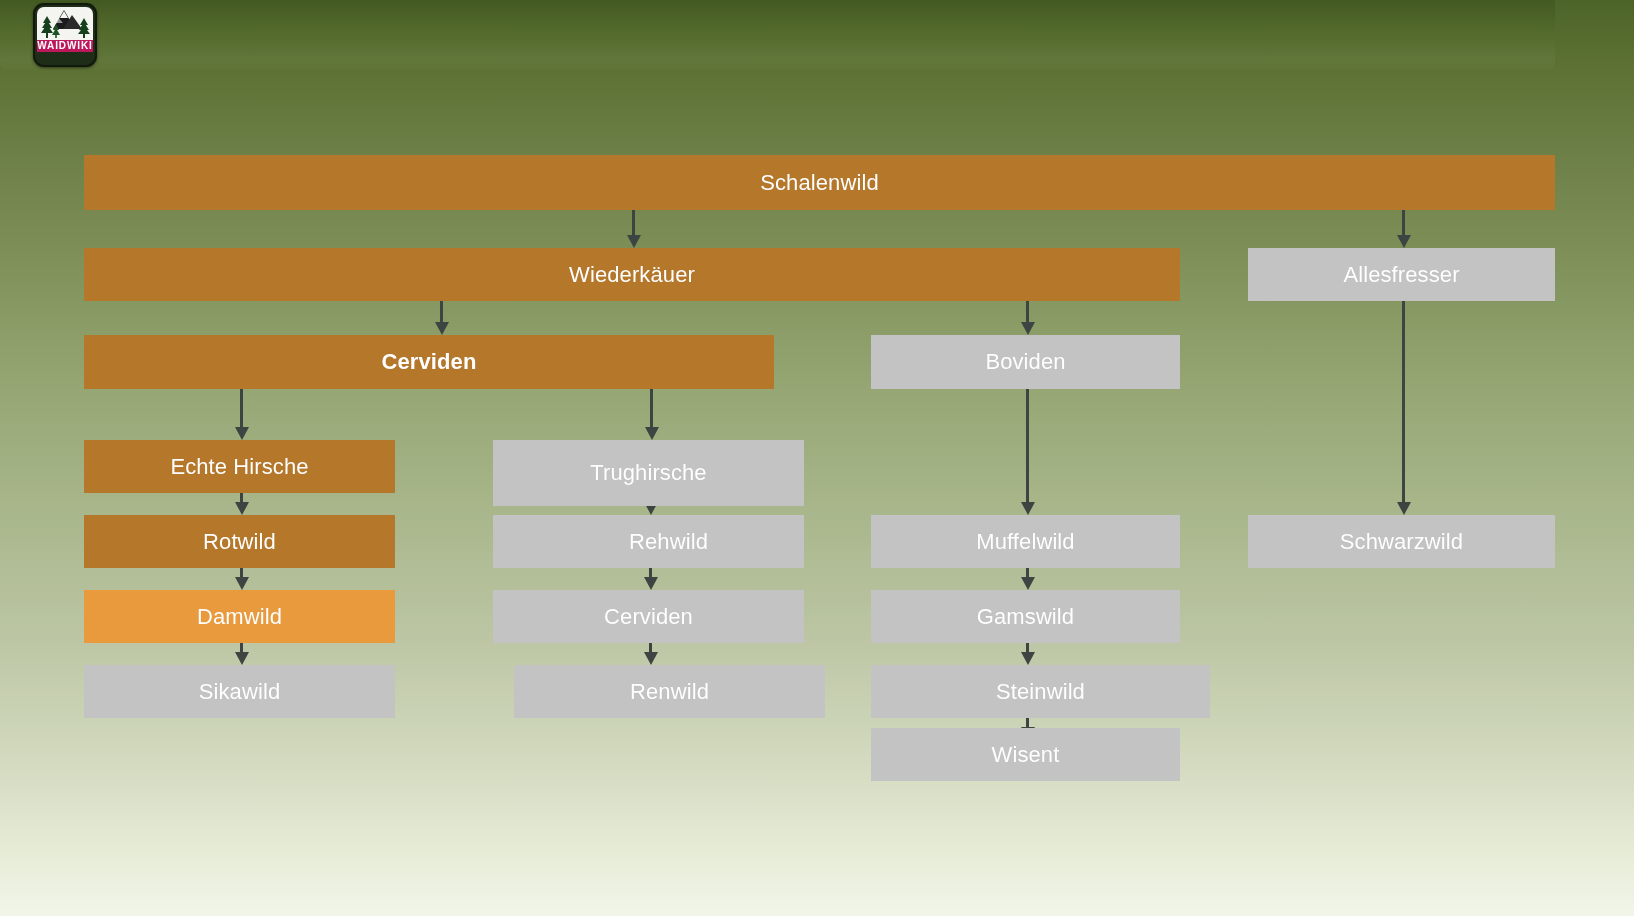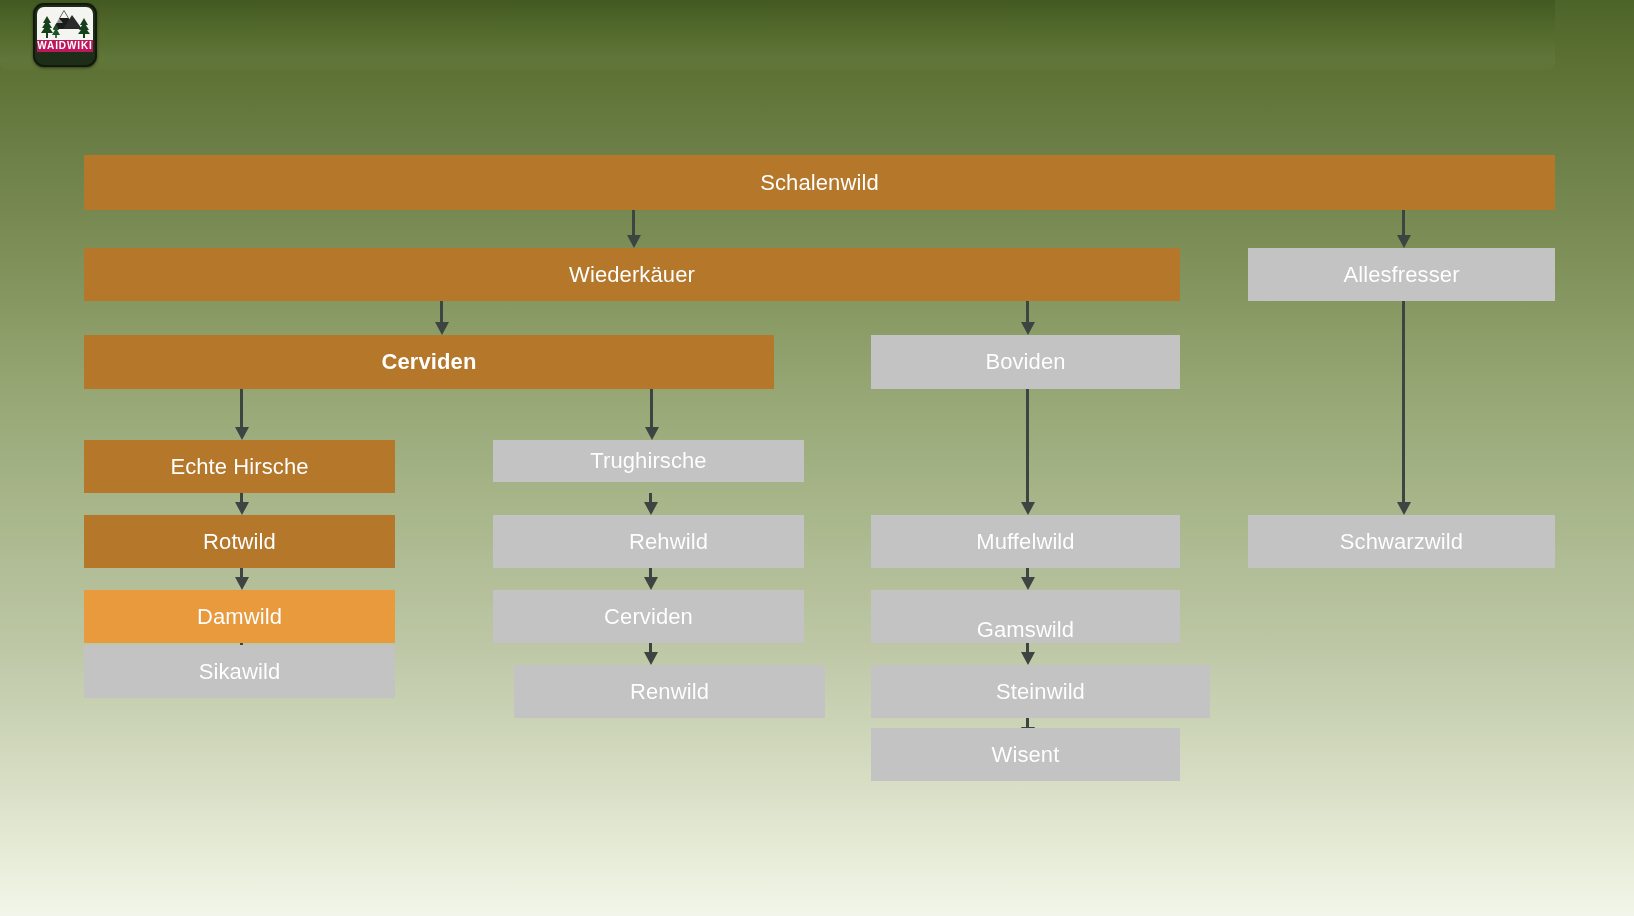--- a/index.html
+++ b/index.html
@@ -228,45 +228,45 @@
     </div>
     <div class="node orange" style="left: 84px; top: 335px; width: 690px; height: 54px; font-weight: bold;">
       <span>Cerviden</span>
     </div>
     <div class="node grey" style="left: 871px; top: 335px; width: 309px; height: 54px;">
       <span>Boviden</span>
     </div>
     <div class="node orange" style="left: 84px; top: 440px; width: 311px; height: 53px;">
       <span>Echte Hirsche</span>
     </div>
-    <div class="node grey" style="left: 493px; top: 440px; width: 311px; height: 42px; align-items: center;">
+    <div class="node grey" style="left: 493px; top: 440px; width: 311px; height: 66px; align-items: center;">
       <span>Trughirsche</span>
     </div>
     <div class="node orange" style="left: 84px; top: 515px; width: 311px; height: 53px;">
       <span>Rotwild</span>
     </div>
     <div class="node grey" style="left: 493px; top: 515px; width: 311px; height: 53px; padding-left: 40px;">
       <span>Rehwild</span>
     </div>
     <div class="node grey" style="left: 871px; top: 515px; width: 309px; height: 53px;">
       <span>Muffelwild</span>
     </div>
     <div class="node grey" style="left: 1248px; top: 515px; width: 307px; height: 53px;">
       <span>Schwarzwild</span>
     </div>
     <div class="node orange-hi" style="left: 84px; top: 590px; width: 311px; height: 53px;">
       <span>Damwild</span>
     </div>
     <div class="node grey" style="left: 493px; top: 590px; width: 311px; height: 53px;">
       <span>Cerviden</span>
     </div>
-    <div class="node grey" style="left: 871px; top: 590px; width: 309px; height: 53px; align-items: flex-end;">
+    <div class="node grey" style="left: 871px; top: 590px; width: 309px; height: 53px;">
       <span>Gamswild</span>
     </div>
-    <div class="node grey" style="left: 84px; top: 645px; width: 311px; height: 53px; text-align: right;">
+    <div class="node grey" style="left: 84px; top: 665px; width: 311px; height: 53px; text-align: right;">
       <span>Sikawild</span>
     </div>
     <div class="node grey" style="left: 493px; top: 665px; width: 311px; height: 53px; margin-left: 21px;">
       <span>Renwild</span>
     </div>
     <div class="node grey" style="left: 871px; top: 665px; width: 339px; height: 53px;">
       <span>Steinwild</span>
     </div>
     <div class="node grey" style="left: 871px; top: 728px; width: 309px; height: 53px;">
       <span>Wisent</span>

